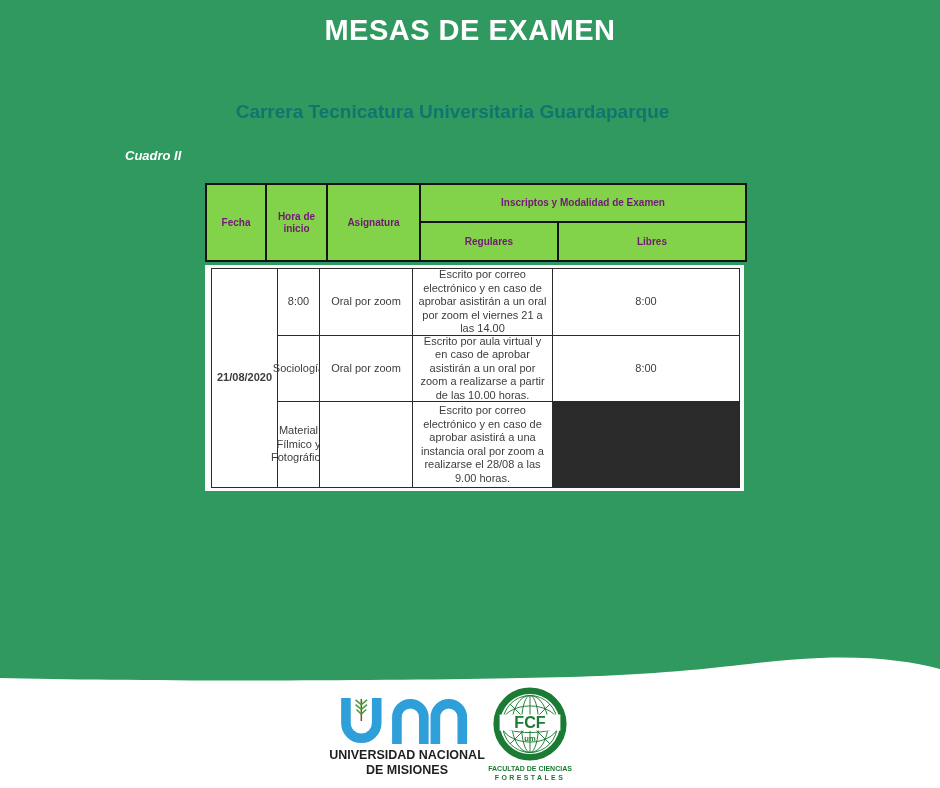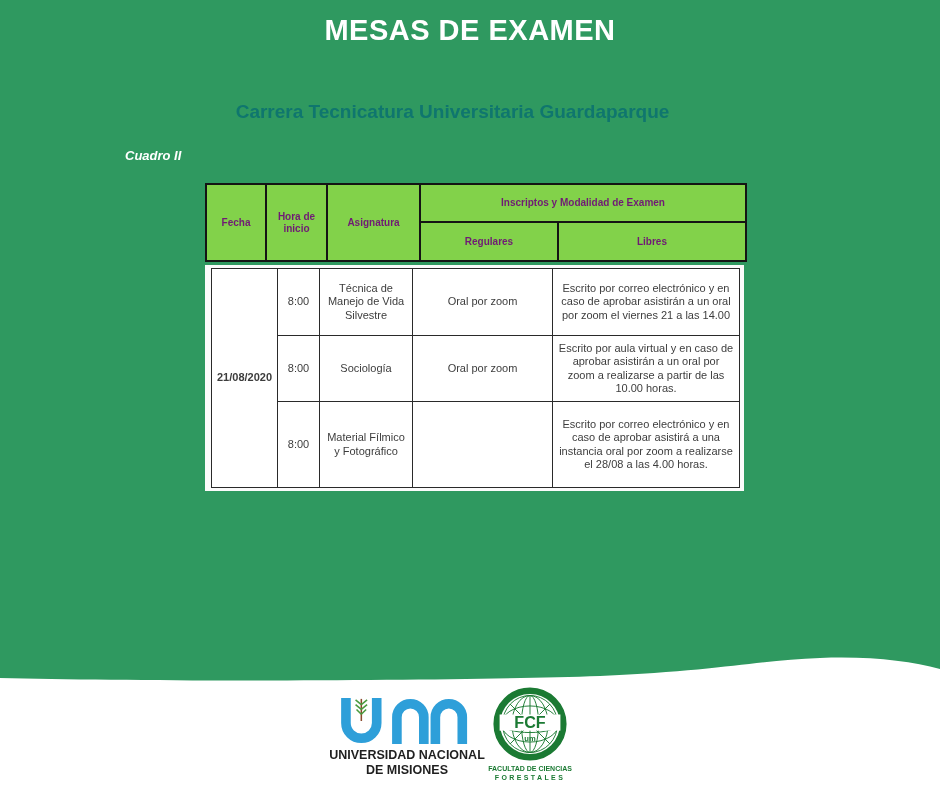--- a/index.html
+++ b/index.html
@@ -80,33 +80,32 @@
     <div class="hc-insc">Inscriptos y Modalidad de Examen</div>
     <div class="hc-reg">Regulares</div>
     <div class="hc-lib">Libres</div>
   </div>
 
   <div class="body-panel">
     <div class="body-table">
       <div class="bc-fecha">21/08/2020</div>
 
       <div>8:00</div>
-      <div>Técnica de Manejo de Vida Silvestre</div>
       <div>Oral por zoom</div>
       <div class="bc-libres">Escrito por correo electrónico y en caso de aprobar asistirán a un oral por zoom el viernes 21 a las 14.00</div>
 
       <div>8:00</div>
       <div>Sociología</div>
       <div>Oral por zoom</div>
       <div class="bc-libres">Escrito por aula virtual y en caso de aprobar asistirán a un oral por zoom a realizarse a partir de las 10.00 horas.</div>
 
       <div>8:00</div>
       <div>Material Fílmico y Fotográfico</div>
       <div></div>
-      <div class="bc-libres">Escrito por correo electrónico y en caso de aprobar asistirá a una instancia oral por zoom a realizarse el 28/08 a las 4.00 horas.</div>
+      <div class="bc-libres">Escrito por correo electrónico y en caso de aprobar asistirá a una instancia oral por zoom a realizarse el 28/08 a las 9.00 horas.</div>
     </div>
   </div>
 
   <svg class="unm-logo" viewBox="0 0 145 52">
     <path d="M9,2 V28 a16,16 0 0 0 32,0 V2" fill="none" stroke="#2E9FD9" stroke-width="10"></path>
     <path d="M62,50 V22 a14,14 0 0 1 28,0 V50" fill="none" stroke="#2E9FD9" stroke-width="10"></path>
     <path d="M102,50 V22 a14,14 0 0 1 28,0 V50" fill="none" stroke="#2E9FD9" stroke-width="10"></path>
     <g>
       <path d="M25,3 V26" stroke="#8a4a2d" stroke-width="1.6" fill="none"></path>
       <path d="M25,9 L19,4 M25,9 L31,4 M25,14 L19,9 M25,14 L31,9 M25,19 L20,14 M25,19 L30,14" stroke="#4a9b3f" stroke-width="1.6" fill="none"></path>

